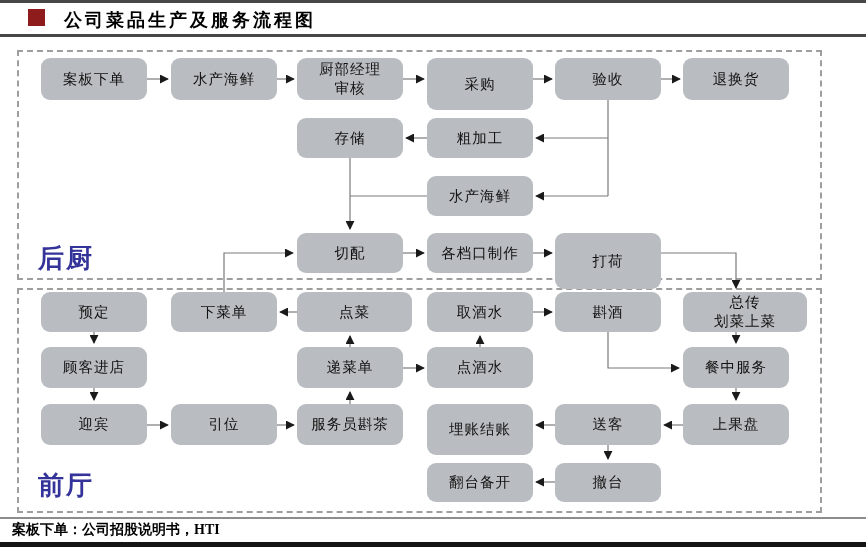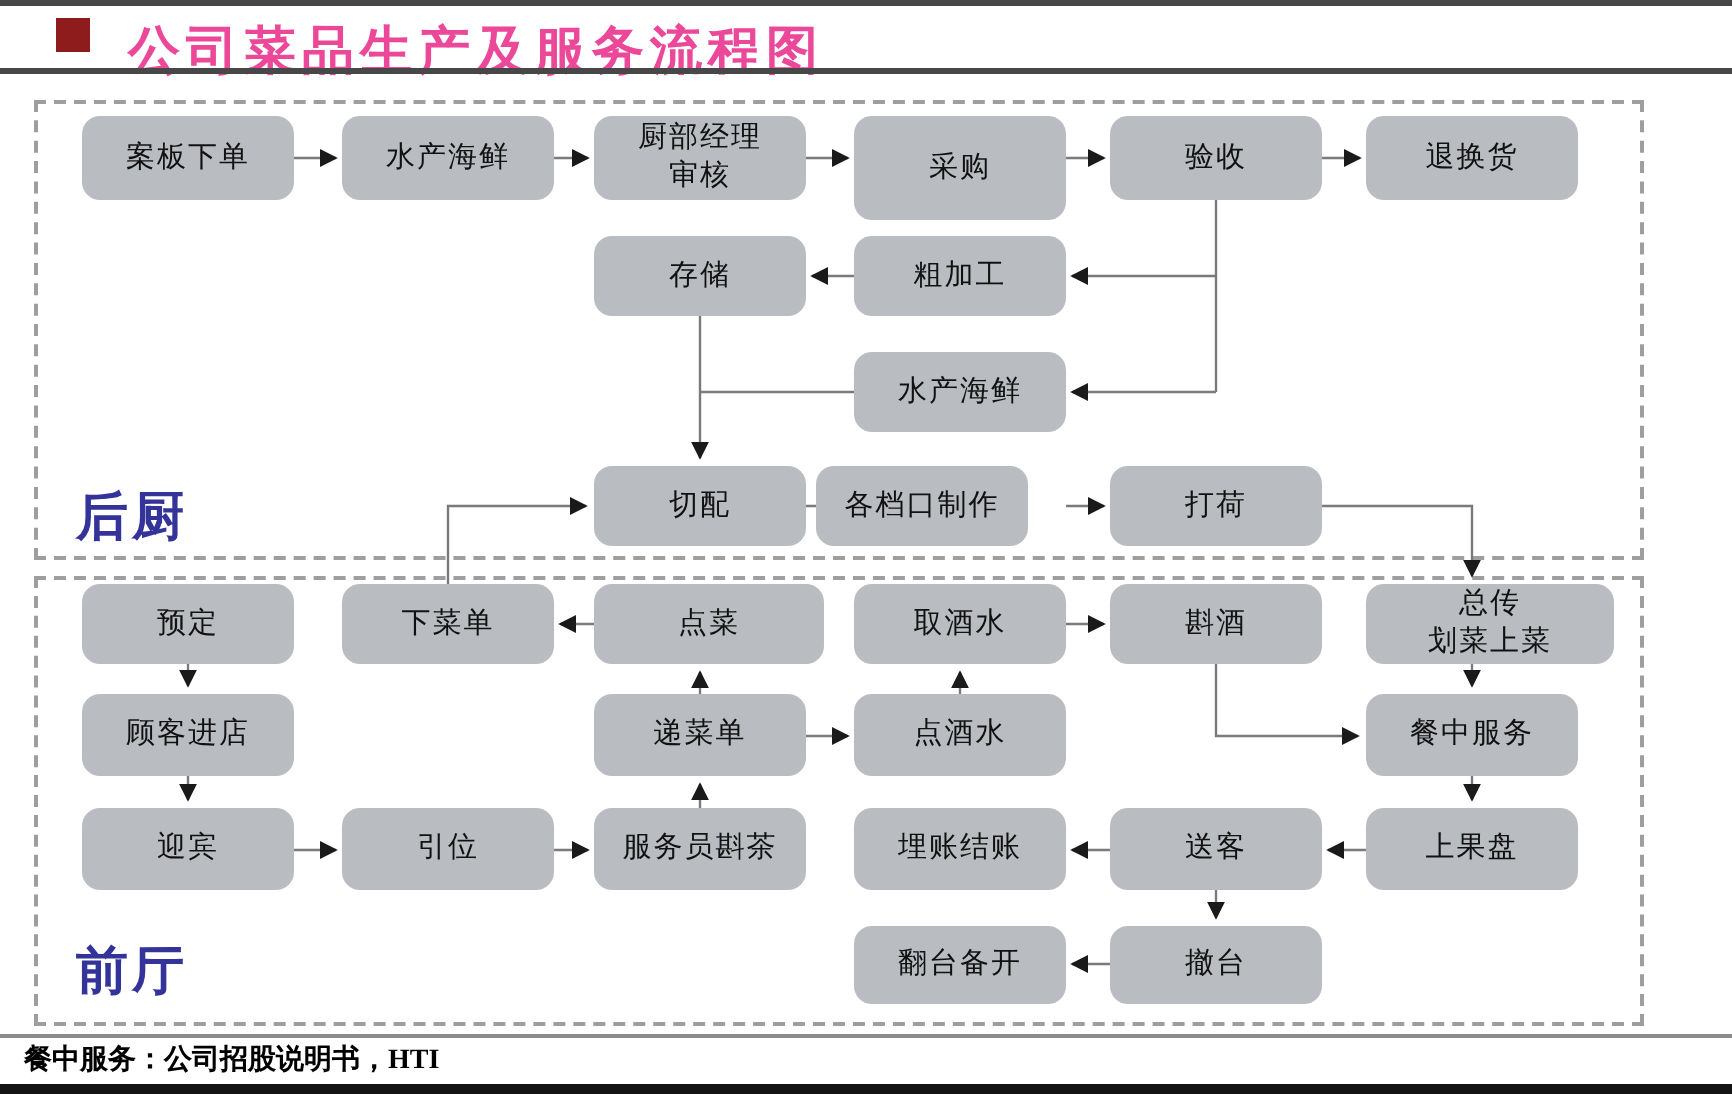--- a/index.html
+++ b/index.html
@@ -10,22 +10,22 @@
     width:866px;height:547px;position:relative;background:#ffffff;overflow:hidden;
     font-family:"Liberation Sans", sans-serif;
   }
   .rule{position:absolute;left:0;width:866px;}
   .top-rule{top:0;height:3px;background:var(--rule);}
   .header-rule{top:34px;height:3px;background:var(--rule);}
   .footer-rule{top:517px;height:2px;background:#8c8c8c;}
   .bottom-rule{top:542px;height:5px;background:#141414;}
   .red-square{position:absolute;left:28px;top:9px;width:17px;height:17px;background:var(--red);}
   .title{
-    position:absolute;left:64px;top:8px;font-size:26px;font-weight:bold;letter-spacing:3px;
-    color:#ec4899;font-family:Liberation Serif, serif;
+    position:absolute;left:64px;top:8px;font-size:18px;font-weight:bold;letter-spacing:3px;
+    color:#000000;font-family:Liberation Serif, serif;
   }
   .zone{position:absolute;left:17px;width:805px;border:2px dashed #9e9e9e;box-sizing:border-box;background:transparent;}
   .zone-kitchen{top:50px;height:230px;}
   .zone-hall{top:288px;height:225px;}
   .zone-label{
     position:absolute;color:var(--navy);font-weight:bold;font-size:26px;letter-spacing:2px;
     font-family:"Liberation Serif", serif;
   }
   .label-kitchen{left:38px;top:241px;}
   .label-hall{left:38px;top:468px;}
@@ -108,38 +108,38 @@
 <div class="node" style="left:171px;top:58px;width:106px;height:42px">水产海鲜</div>
 <div class="node" style="left:297px;top:58px;width:106px;height:42px">厨部经理
 审核</div>
 <div class="node" style="left:427px;top:58px;width:106px;height:52px">采购</div>
 <div class="node" style="left:555px;top:58px;width:106px;height:42px">验收</div>
 <div class="node" style="left:683px;top:58px;width:106px;height:42px">退换货</div>
 <div class="node" style="left:297px;top:118px;width:106px;height:40px">存储</div>
 <div class="node" style="left:427px;top:118px;width:106px;height:40px">粗加工</div>
 <div class="node" style="left:427px;top:176px;width:106px;height:40px">水产海鲜</div>
 <div class="node" style="left:297px;top:233px;width:106px;height:40px">切配</div>
-<div class="node" style="left:408px;top:233px;width:106px;height:40px">各档口制作</div>
-<div class="node" style="left:555px;top:233px;width:106px;height:40px">打荷</div>
+<div class="node" style="left:427px;top:233px;width:106px;height:40px">各档口制作</div>
+<div class="node" style="left:555px;top:233px;width:106px;height:56px">打荷</div>
 
 <div class="node" style="left:41px;top:292px;width:106px;height:40px">预定</div>
 <div class="node" style="left:171px;top:292px;width:106px;height:40px">下菜单</div>
 <div class="node" style="left:297px;top:292px;width:115px;height:40px">点菜</div>
 <div class="node" style="left:427px;top:292px;width:106px;height:40px">取酒水</div>
 <div class="node" style="left:555px;top:292px;width:106px;height:40px">斟酒</div>
 <div class="node" style="left:683px;top:292px;width:124px;height:40px">总传
 划菜上菜</div>
 <div class="node" style="left:41px;top:347px;width:106px;height:41px">顾客进店</div>
 <div class="node" style="left:297px;top:347px;width:106px;height:41px">递菜单</div>
 <div class="node" style="left:427px;top:347px;width:106px;height:41px">点酒水</div>
 <div class="node" style="left:683px;top:347px;width:106px;height:41px">餐中服务</div>
 <div class="node" style="left:41px;top:404px;width:106px;height:41px">迎宾</div>
 <div class="node" style="left:171px;top:404px;width:106px;height:41px">引位</div>
 <div class="node" style="left:297px;top:404px;width:106px;height:41px">服务员斟茶</div>
-<div class="node" style="left:427px;top:404px;width:106px;height:41px">埋账结账</div>
+<div class="node" style="left:427px;top:404px;width:106px;height:51px">埋账结账</div>
 <div class="node" style="left:555px;top:404px;width:106px;height:41px">送客</div>
 <div class="node" style="left:683px;top:404px;width:106px;height:41px">上果盘</div>
 <div class="node" style="left:427px;top:463px;width:106px;height:39px">翻台备开</div>
 <div class="node" style="left:555px;top:463px;width:106px;height:39px">撤台</div>
 
 <div class="rule footer-rule"></div>
-<div class="source">餐中服务：公司招股说明书，HTI</div>
+<div class="source">案板下单：公司招股说明书，HTI</div>
 <div class="rule bottom-rule"></div>
 
 </body></html>

